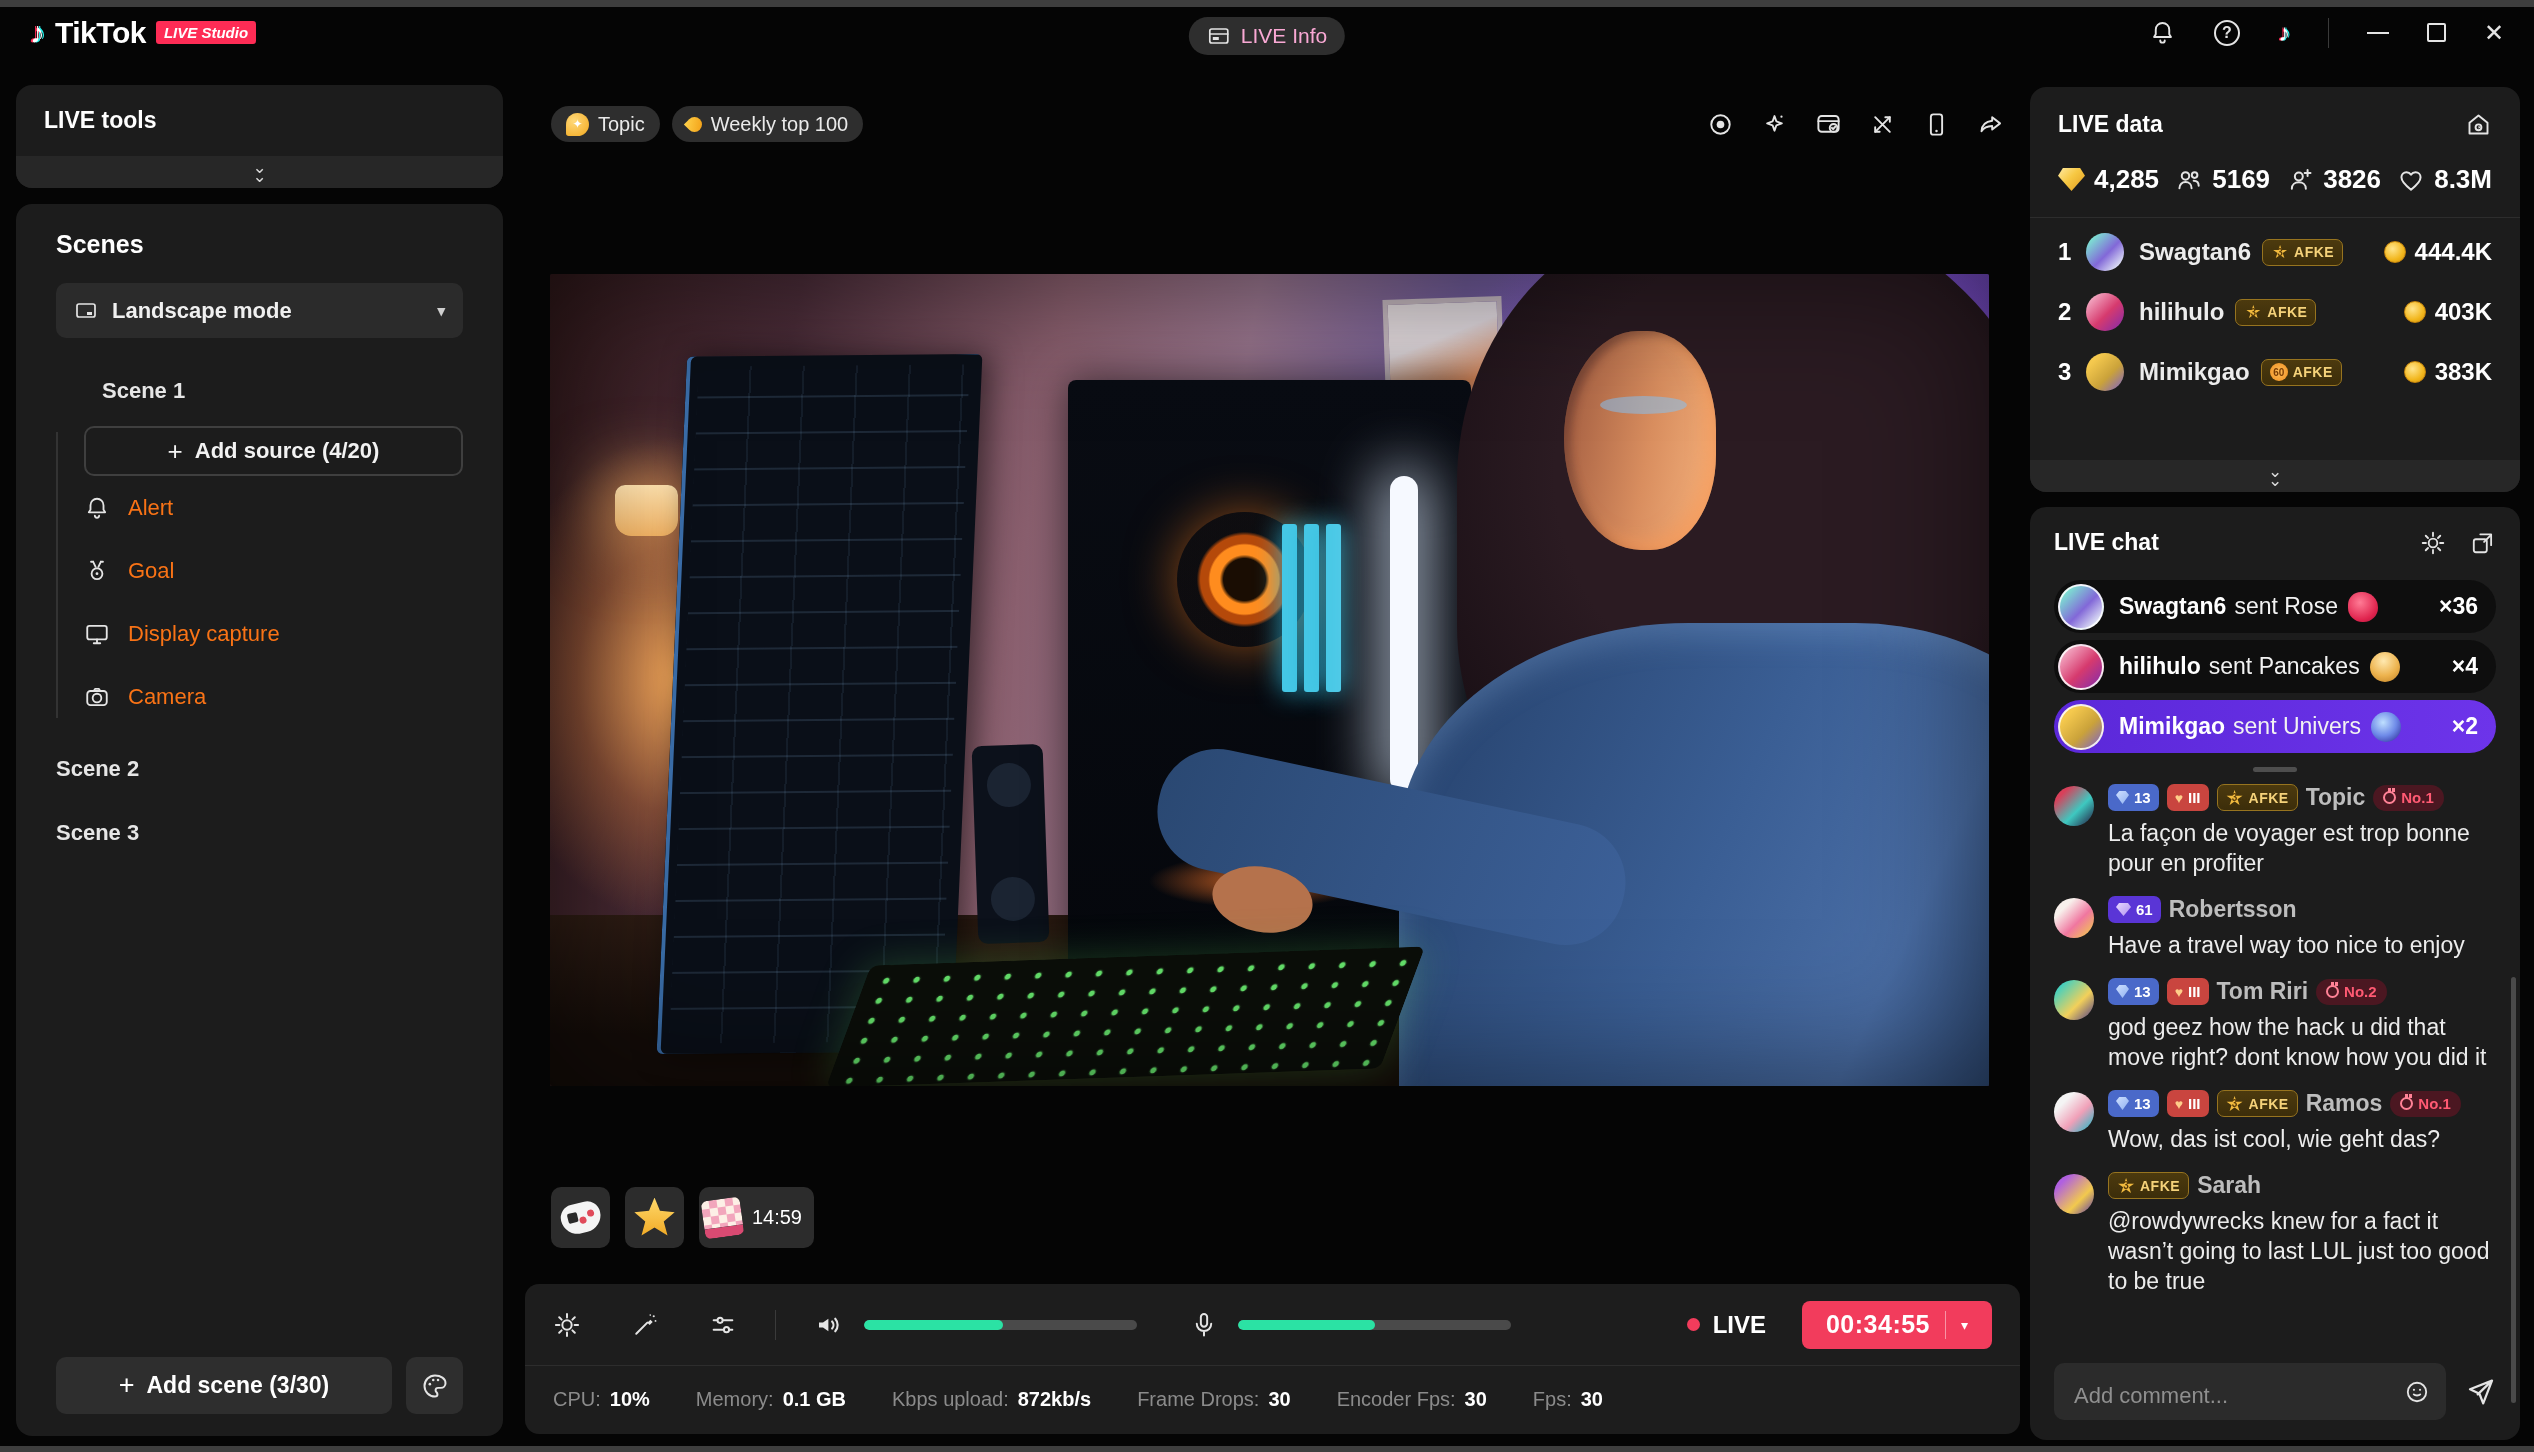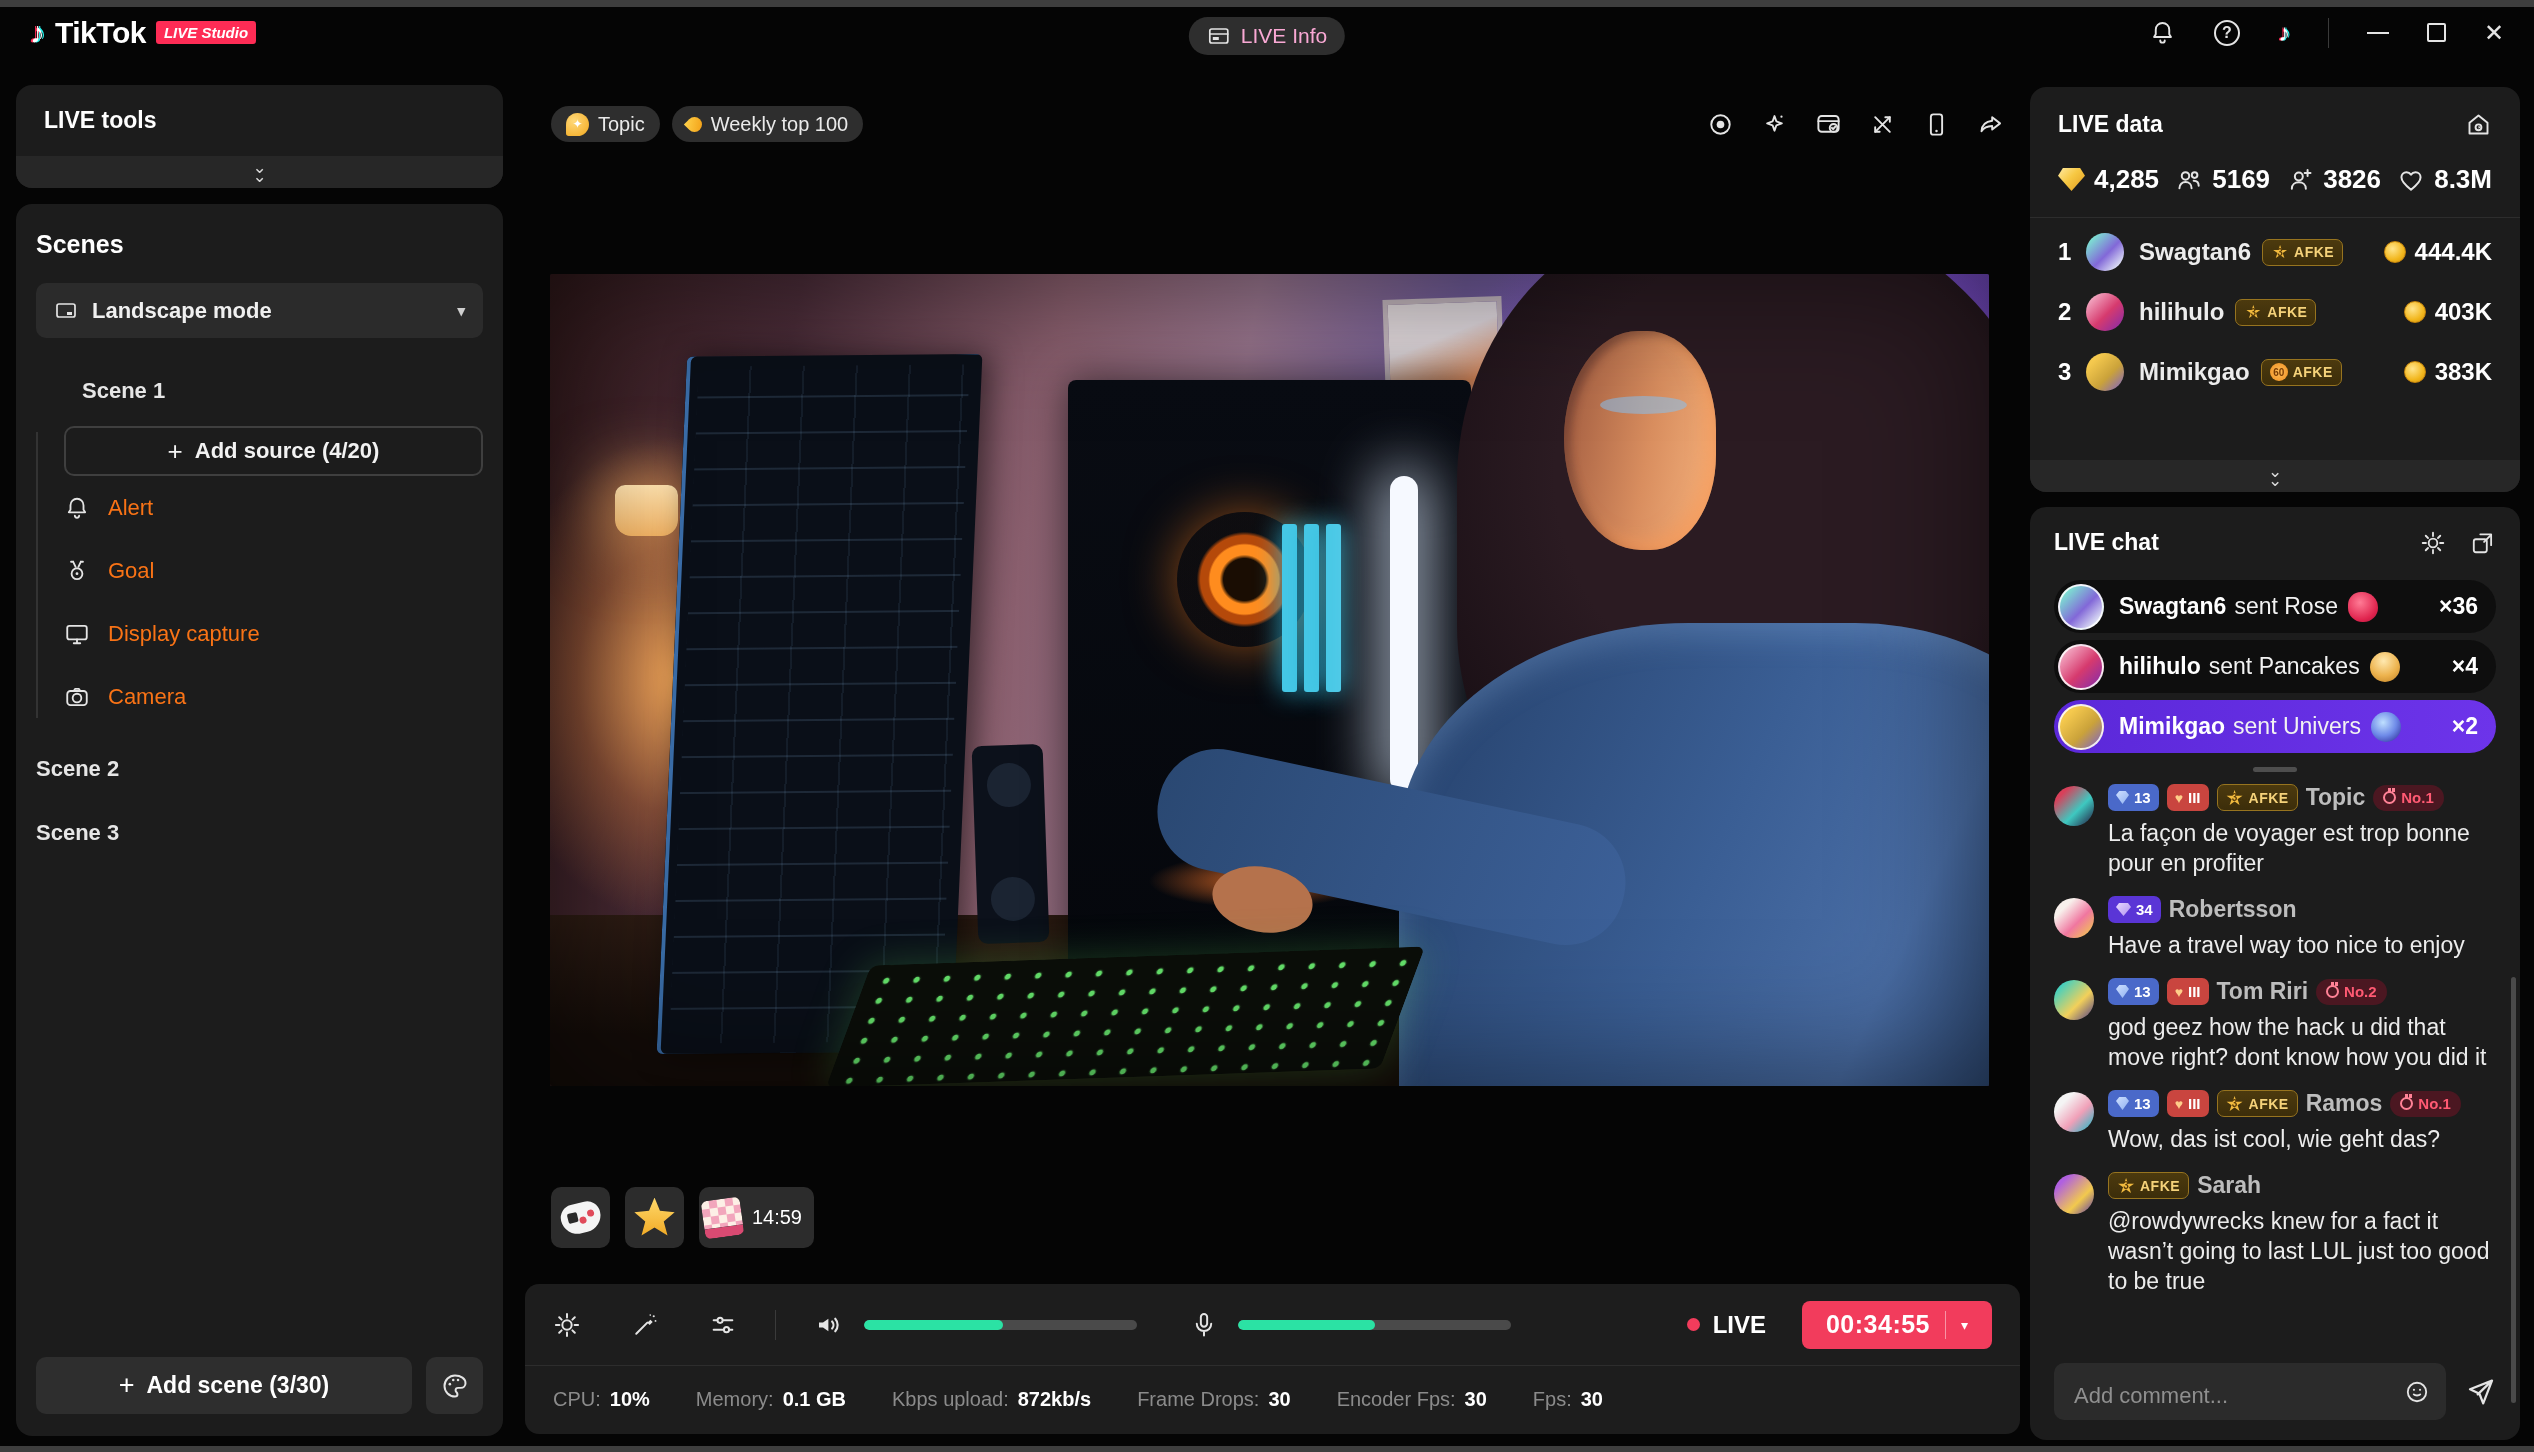--- a/index.html
+++ b/index.html
@@ -29,21 +29,21 @@
   
   .panel { background:#1c1c1c; border-radius:16px; }
   .expand-bar { height:32px; background:#272727; border-radius:0 0 16px 16px; display:flex; flex-direction:column; align-items:center; justify-content:center; color:#d8d8d8; }
   .chev2 { display:flex; flex-direction:column; line-height:9px; font-size:17px; letter-spacing:0; }
 
   
   .left { position:absolute; left:16px; top:85px; width:487px; bottom:16px; display:flex; flex-direction:column; gap:16px; }
   .tools-panel { height:103px; display:flex; flex-direction:column; }
   .tools-panel h2 { font-size:23px; font-weight:600; padding:22px 28px 0; }
   .tools-panel .expand-bar { margin-top:auto; }
-  .scenes-panel { flex:1; display:flex; flex-direction:column; padding:26px 20px 22px; }
+  .scenes-panel { flex:1; display:flex; flex-direction:column; padding:26px 40px 22px; }
   .scenes-panel h2 { font-size:25px; font-weight:700; margin-bottom:24px; }
   .layout-select { height:55px; background:#2b2b2b; border-radius:10px; display:flex; align-items:center; gap:14px; padding:0 18px; font-size:22px; font-weight:600; color:#f0f0f0; }
   .layout-select .caret { margin-left:auto; font-size:15px; color:#cfcfcf; }
   .scene-label { font-size:22px; font-weight:600; color:#e6e6e6; }
   .scene-label.first { margin-top:40px;margin-left:46px; }
   .sources { position:relative; margin-top:22px; padding-left:28px; }
   .sources::before { content:""; position:absolute; left:0; top:6px; bottom:10px; width:2px; background:#333; }
   .add-source-btn { width:100%; height:50px; border:2px solid #3f3f3f; border-radius:10px; background:transparent; display:flex; align-items:center; justify-content:center; gap:12px; font-size:22px; font-weight:600; color:#f2f2f2; }
   .add-source-btn .plus { font-size:26px; font-weight:400; }
   .source-row { display:flex; align-items:center; gap:18px; height:63px; font-size:22px; color:#f97316; }
@@ -639,21 +639,21 @@
             <div class="msg-text">La façon de voyager est trop bonne pour en profiter</div>
           </div>
         </div>
 
         <div class="msg">
           <span class="msg-avatar avB"></span>
           <div class="msg-body">
             <div class="badge-row">
               <span class="chip chip-diamond">
                   <span class="gem"></span>
-                  <span>34</span>
+                  <span>61</span>
                 </span>
               <span class="msg-name">Robertsson</span>
             </div>
             <div class="msg-text">Have a travel way too nice to enjoy</div>
           </div>
         </div>
 
         <div class="msg">
           <span class="msg-avatar avC"></span>
           <div class="msg-body">

